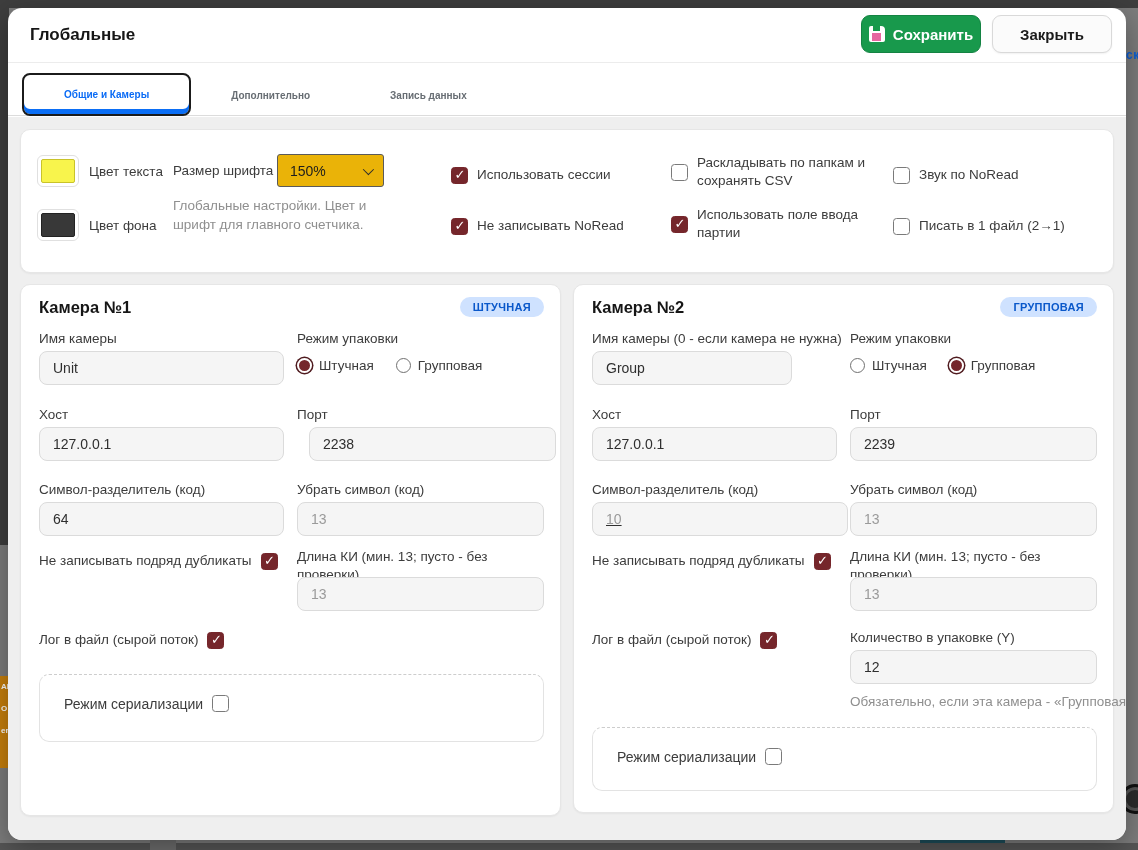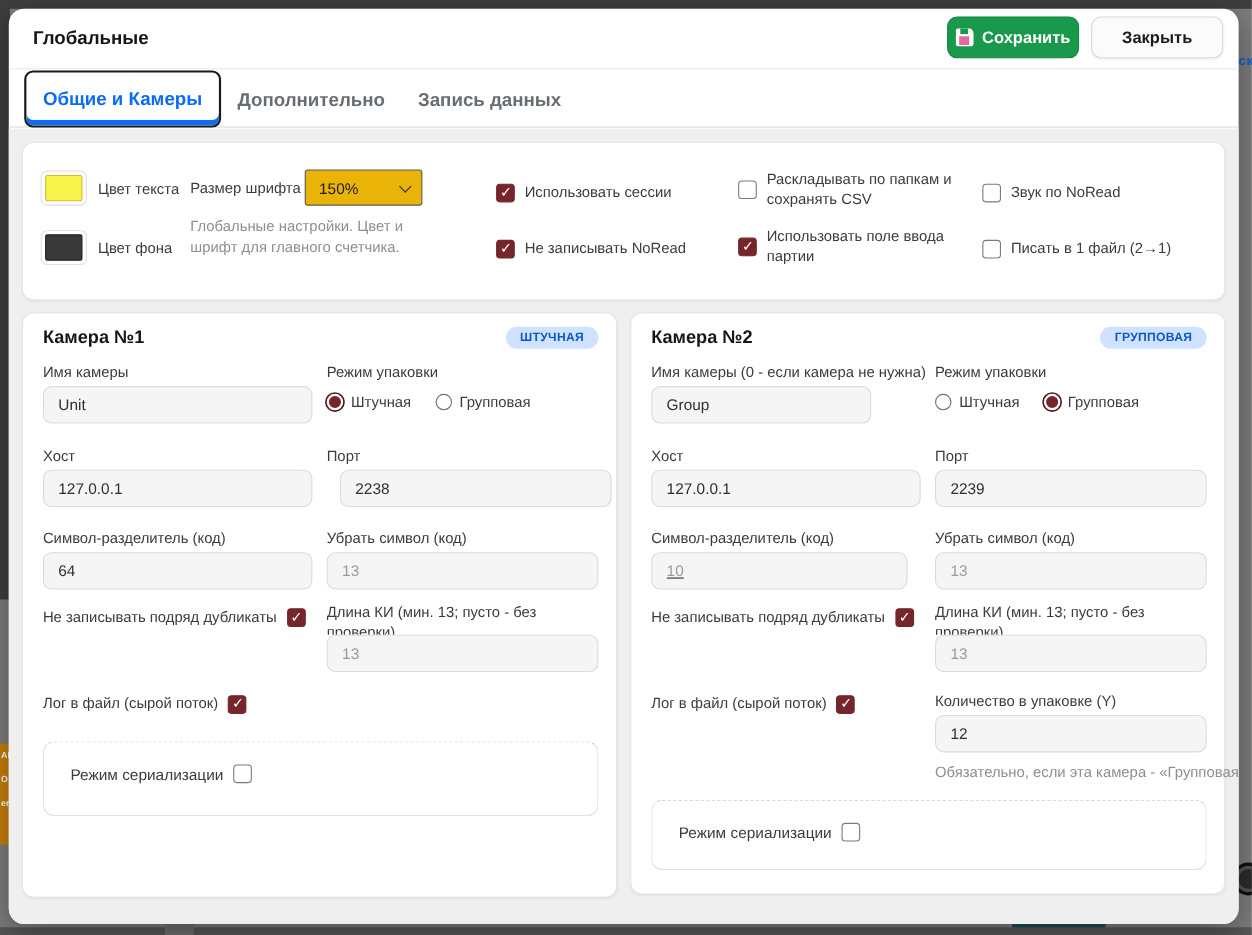--- a/index.html
+++ b/index.html
@@ -32,21 +32,21 @@
   .btn-save { width:120px; background:#18994c; color:#fff; gap:8px; border:1px solid #148343; }
   .btn-close { width:120px; background:#fbfbfb; color:#1b1b1b; border:1px solid #d9d9d9;
     box-shadow:0 1px 2px rgba(0,0,0,.06); }
   .floppy { width:16px; height:16px; position:relative; background:#fff; border-radius:2px 4px 2px 2px; }
   .floppy::before { content:""; position:absolute; left:4px; top:0; width:7px; height:5px; background:#18994c; }
   .floppy::after { content:""; position:absolute; left:3px; top:7px; width:9px; height:8px; background:#e667a0; }
 
   
   .tabs-row { position:relative; height:53px; border-bottom:1px solid #dcdcdc; padding-left:14px;
     display:flex; align-items:flex-end; }
-  .tab { font-size:17px; font-weight:bold; padding:14px 15px; cursor:pointer; }
+  .tab { font-size:10px; font-weight:bold; padding:14px 40px; cursor:pointer; }
   .tab.active { color:#0a6bf5; border:2px solid #1b1b1b; border-radius:8px;
     box-shadow:inset 0 -5px 0 #0b6ef5; background:#fff; position:relative; top:1px; }
   .tab.inactive { color:#676d73; }
 
   
   .content { position:absolute; left:0; top:109px; width:1118px; height:723px;
     background:#efefef; border-radius:0 0 14px 14px; padding:12px; overflow:hidden; }
   .card { background:#fff; border:1px solid #e6e6e6; border-radius:10px;
     box-shadow:0 1px 2px rgba(0,0,0,.05); position:relative; }
   .card-global { width:1094px; height:144px; }
@@ -250,21 +250,21 @@
             <span class="lbl">Групповая</span>
           </div>
         </div>
 
         <div class="lbl" style="position:absolute; left:18px; top:122px;">Хост</div>
         <input class="inp" style="left: 18px; top: 142px; width: 245px;" value="127.0.0.1">
         <div class="lbl" style="position:absolute; left:276px; top:122px;">Порт</div>
         <input class="inp" style="left: 276px; top: 142px; width: 247px;" value="2239">
 
         <div class="lbl" style="position:absolute; left:18px; top:197px;">Символ-разделитель (код)</div>
-        <input class="inp" style="left: 18px; top: 217px; width: 233px; text-decoration: underline;" placeholder="10">
+        <input class="inp" style="left: 18px; top: 217px; width: 256px; text-decoration: underline;" placeholder="10">
         <div class="lbl" style="position:absolute; left:276px; top:197px;">Убрать символ (код)</div>
         <input class="inp" style="left: 276px; top: 217px; width: 247px;" placeholder="13">
 
         <div class="cb-row" style="position:absolute; left:18px; top:267px;">
           <span class="lbl">Не записывать подряд дубликаты</span>
           <span class="cb on"></span>
         </div>
         <div class="lbl len-label" style="left:276px; top:263px;">Длина КИ (мин. 13; пусто - без проверки)</div>
         <input class="inp" style="left: 276px; top: 292px; width: 247px;" placeholder="13">
 

